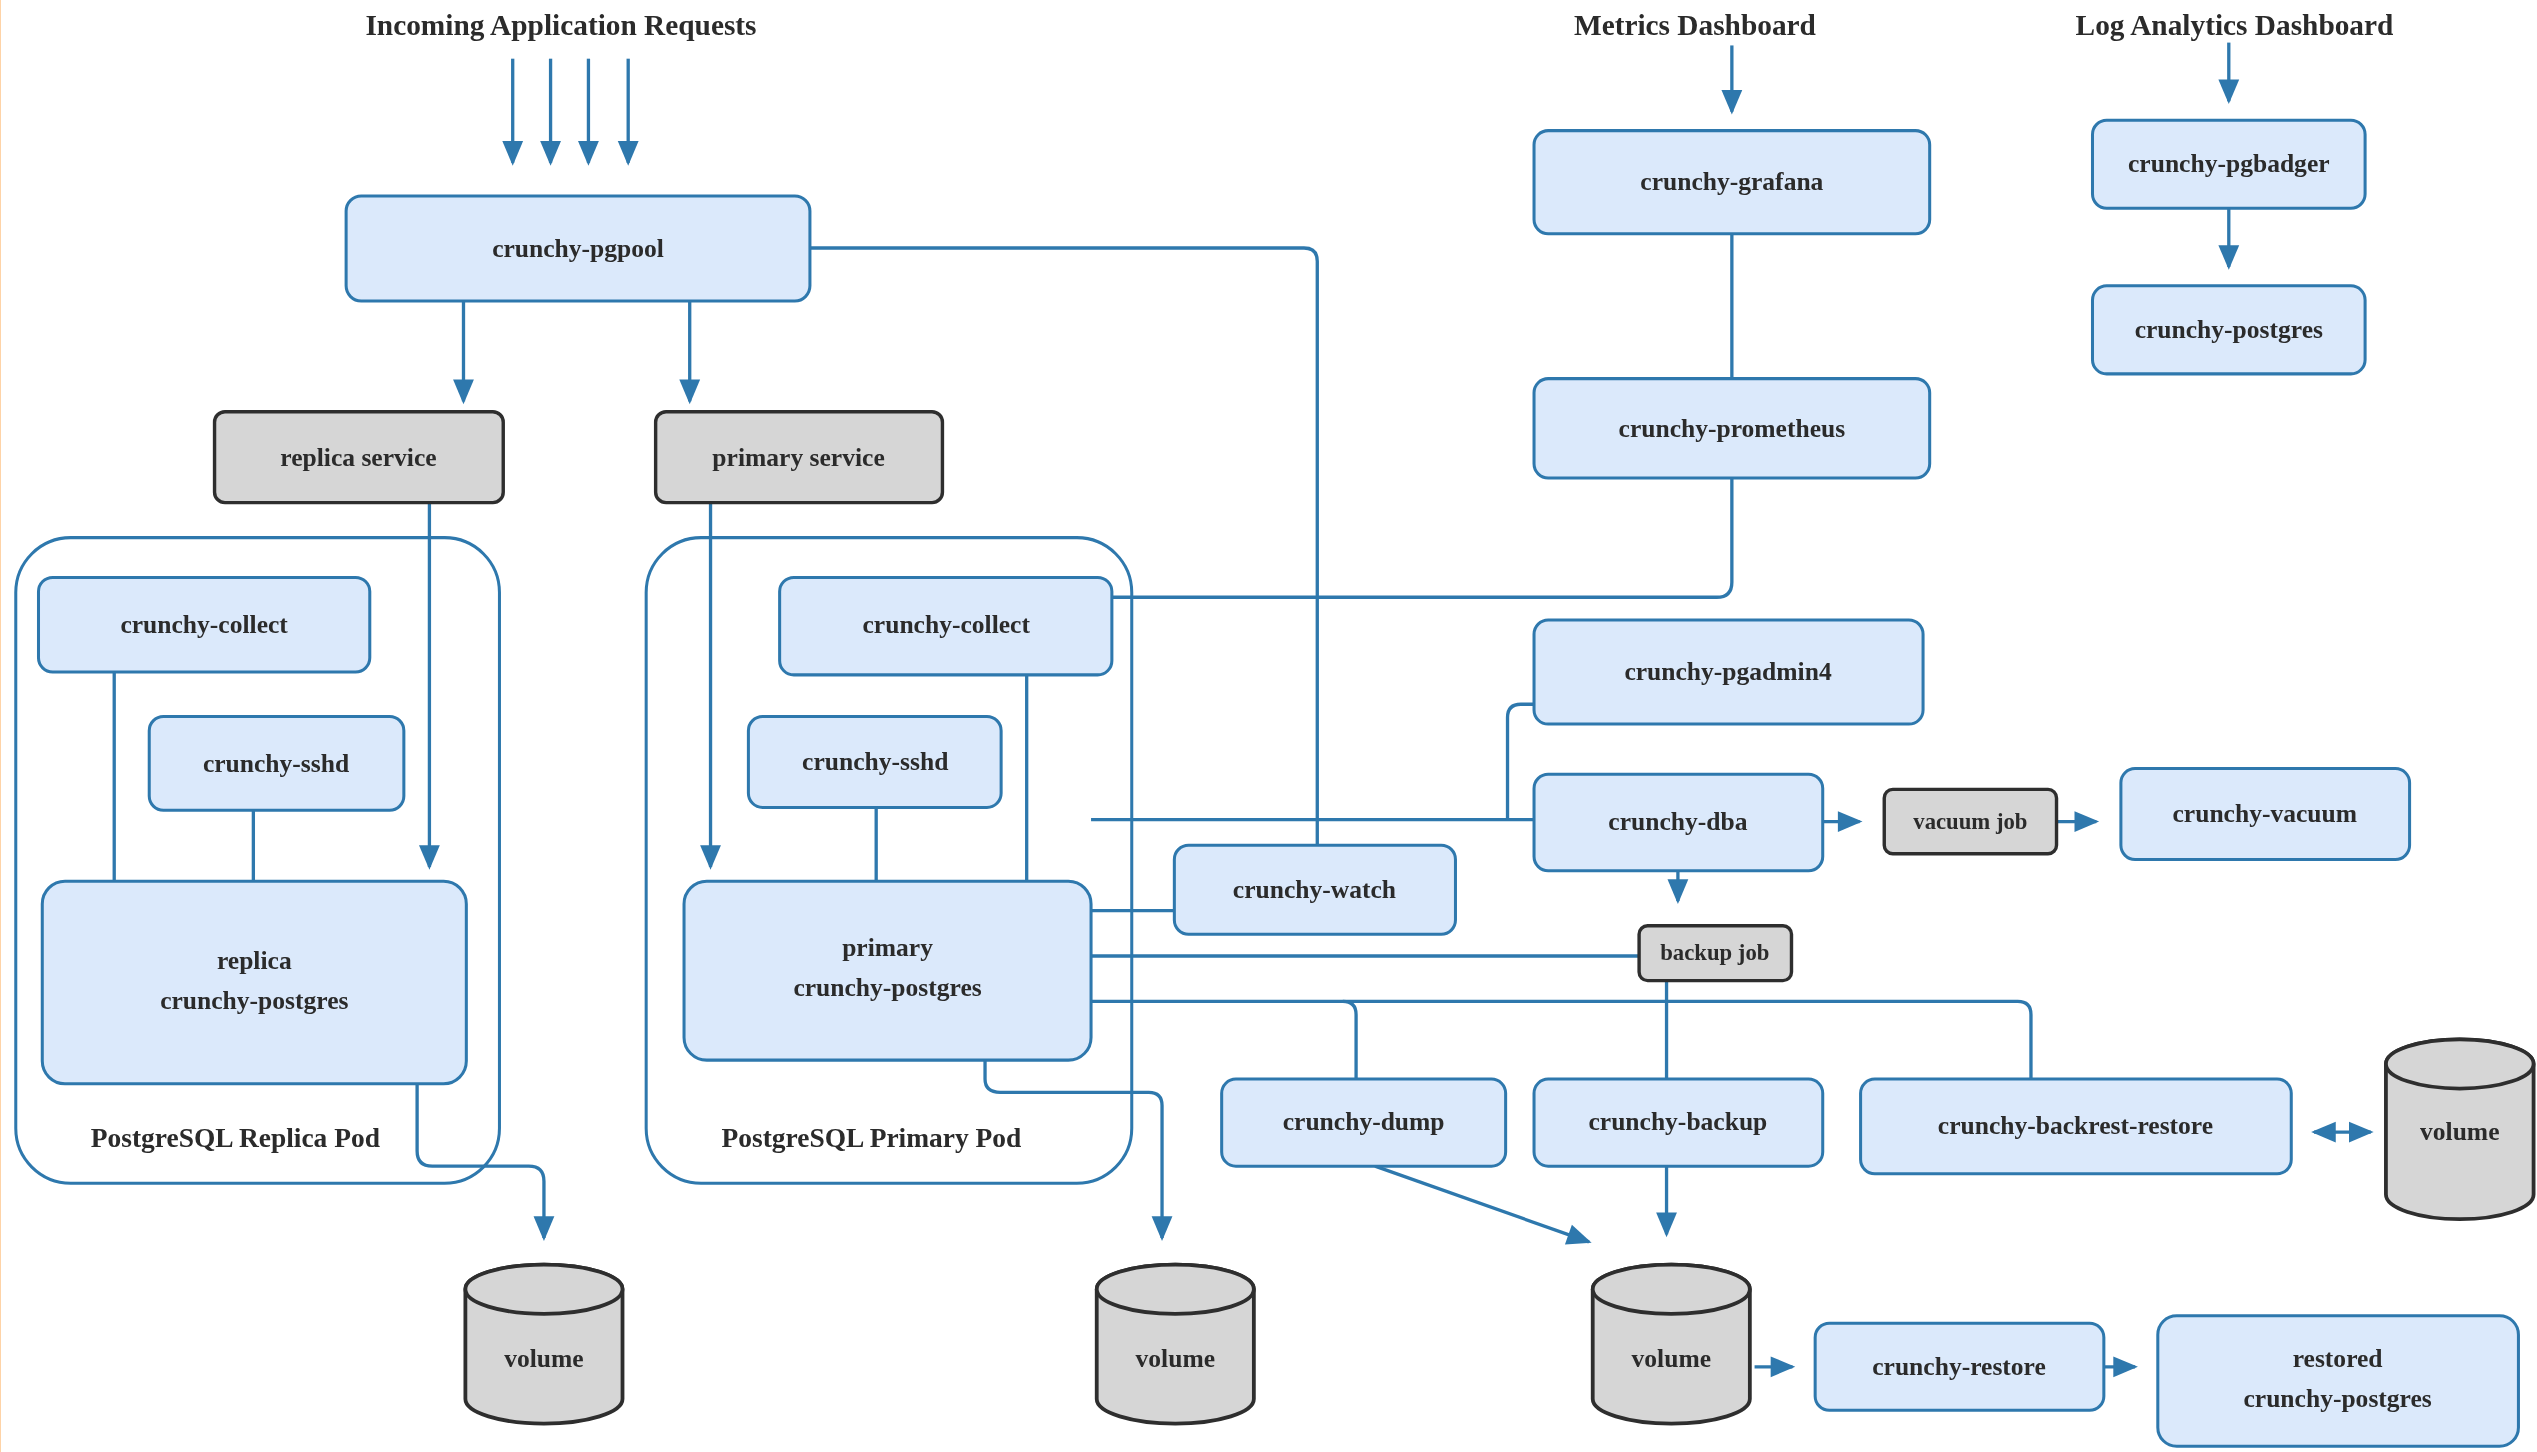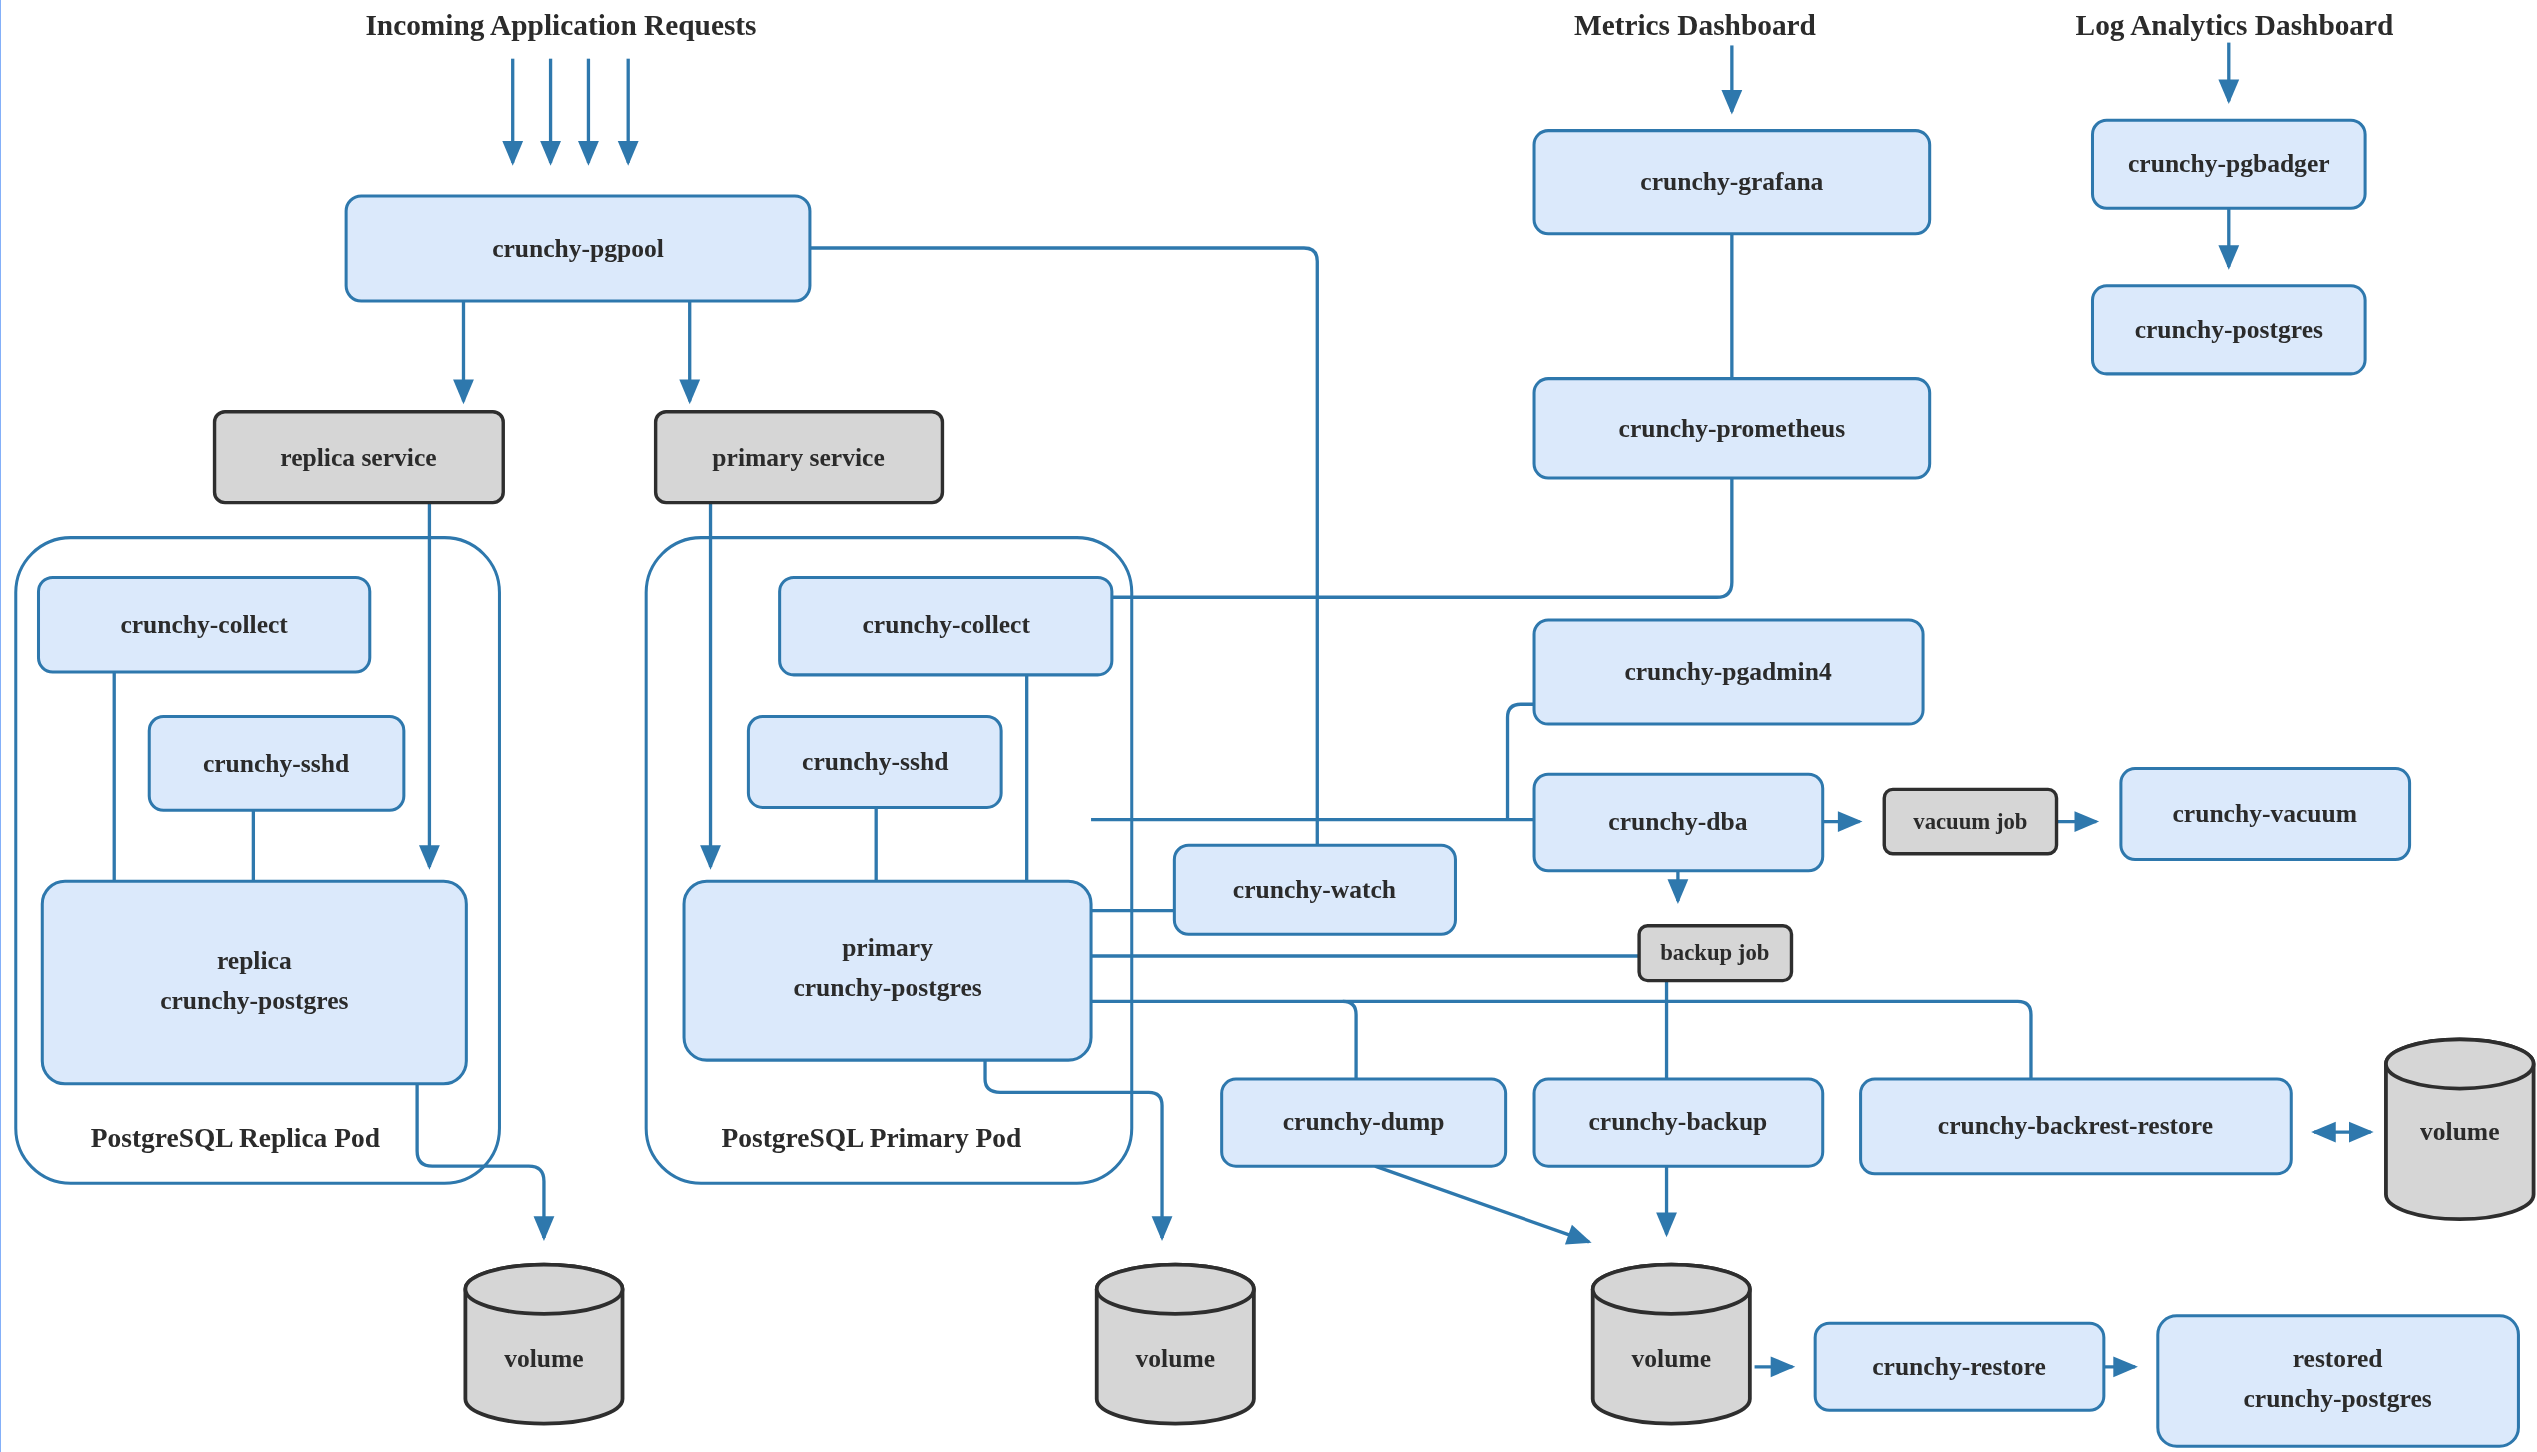--- a/index.html
+++ b/index.html
@@ -1,16 +1,16 @@
 <!DOCTYPE html>
 <html style="font-size:15px"><head>
 <meta charset="utf-8">
 <style>
   html,body{margin:0;padding:0;background:#ffffff;}
-  #stage{position:relative;width:2538px;height:1452px;background:#3b82f6;overflow:hidden;}
+  #stage{position:relative;width:2538px;height:1452px;background:#fdba74;overflow:hidden;}
   svg{display:block;}
   .edge{fill:none;stroke:#2e78ad;stroke-width:3.5;}
   .pod{fill:#ffffff;stroke:#2e78ad;stroke-width:3.2;}
   .bluebox{fill:#dbe9fb;stroke:#2e78ad;stroke-width:3.2;}
   .graybox{fill:#d6d6d6;stroke:#2e2e2e;stroke-width:3.6;}
   .cyl{fill:#d6d6d6;stroke:#2e2e2e;stroke-width:4;}
   text{font-family:"Liberation Serif","DejaVu Serif",serif;font-weight:bold;fill:#2b2b2b;
        text-anchor:middle;dominant-baseline:middle;}
   .lbl{font-size:27px;}
   .lbl-sm{font-size:24px;}

